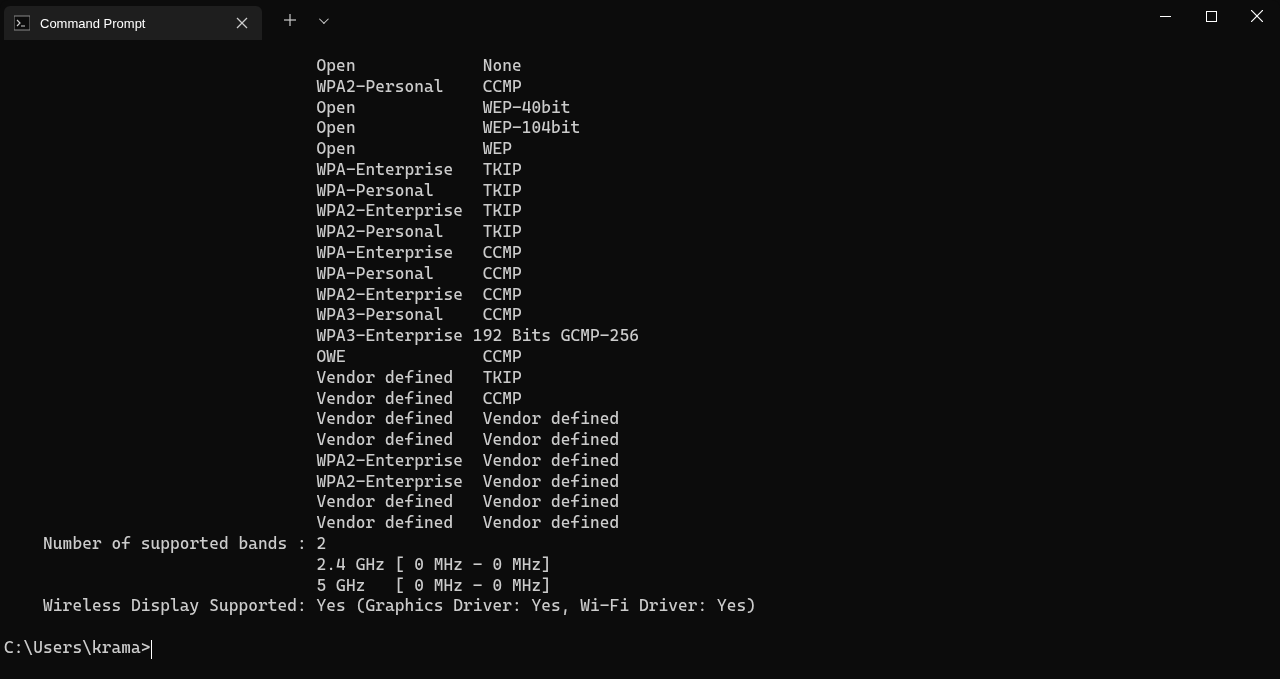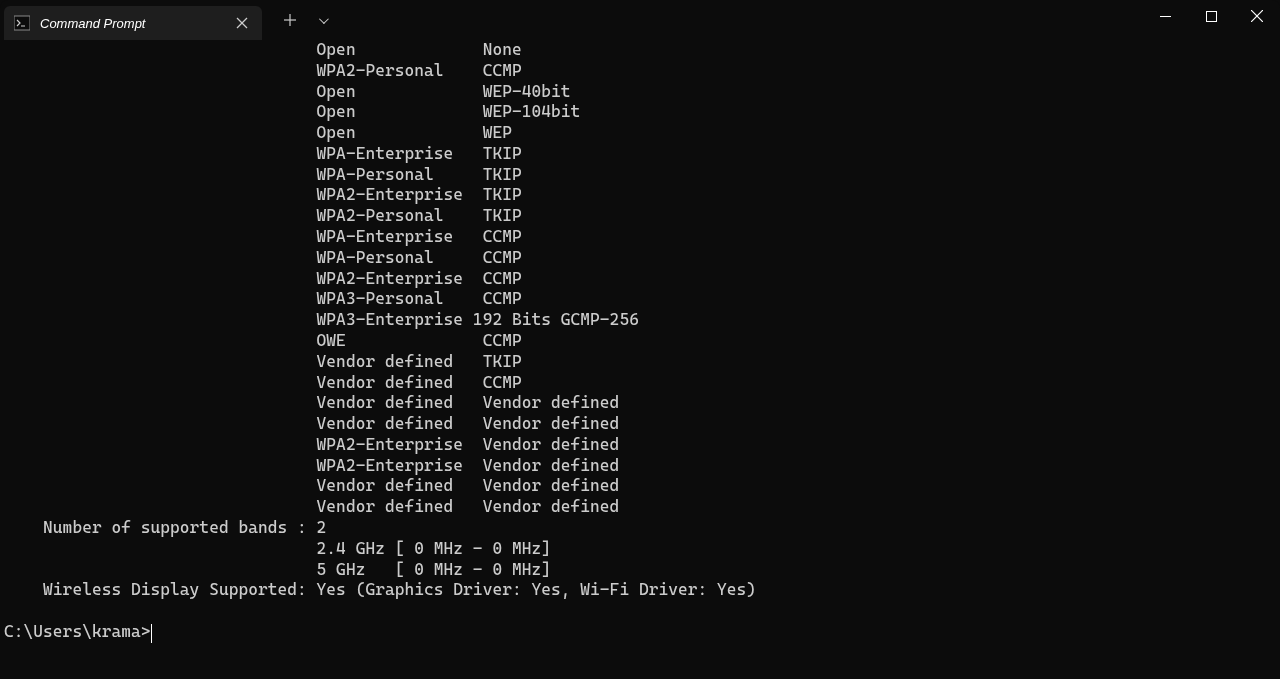--- a/index.html
+++ b/index.html
@@ -29,21 +29,20 @@
       align-items: center;
       height: 34px;
       background: #1e1e1e;
       border-radius: 6px 6px 0 0;
       margin-left: 4px;
       margin-top: 6px;
       padding: 0 12px 0 10px;
       gap: 10px;
       width: 258px;
       justify-content: space-between;
-      font-style: italic;
     }
     .tab-left {
       display: flex;
       align-items: center;
       gap: 10px;
     }
     .tab-icon {
       width: 16px;
       height: 16px;
       display: flex;
@@ -116,20 +115,21 @@
     .maximize-icon {
       width: 11px;
       height: 11px;
       border: 1px solid #ffffff;
     }
     .terminal-content {
       padding: 0 4px;
       white-space: pre;
       line-height: 1.26;
       letter-spacing: 0.1px;
+      margin-top: 16px;
     }
     .cursor {
       display: inline-block;
       width: 1.5px;
       height: 19px;
       background: #ffffff;
       vertical-align: text-bottom;
       margin-bottom: -2px;
     }
   </style>

